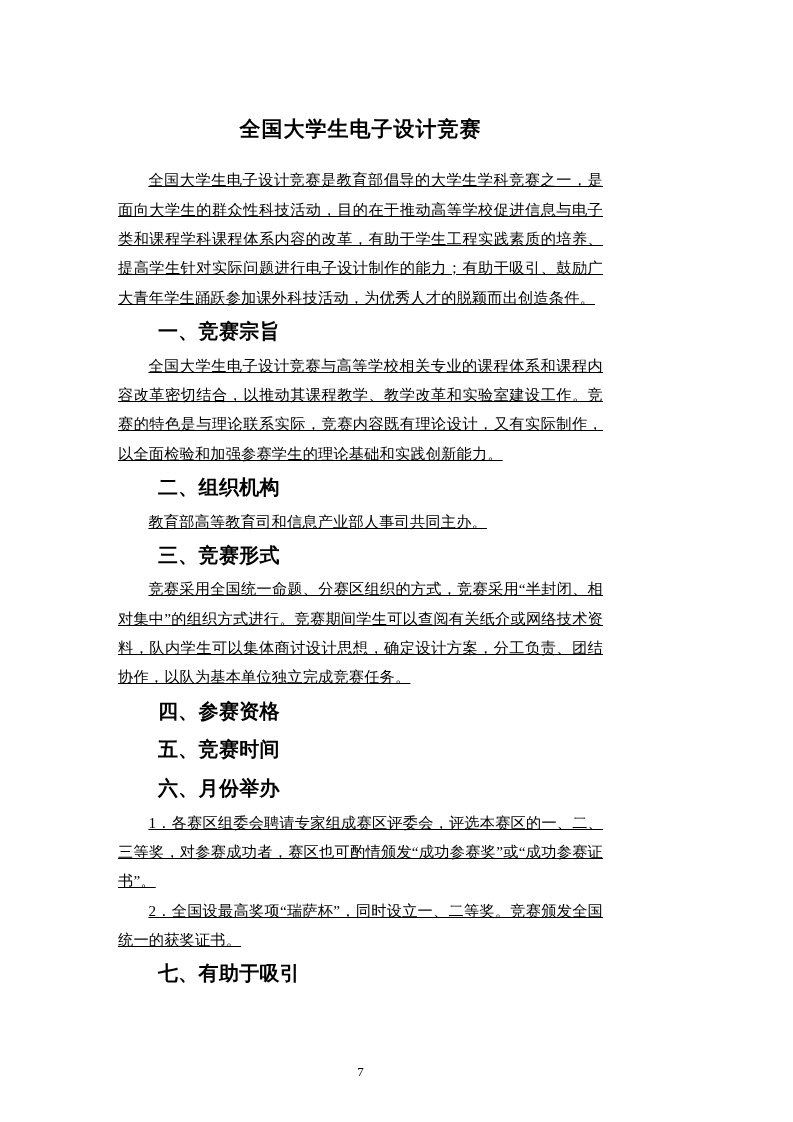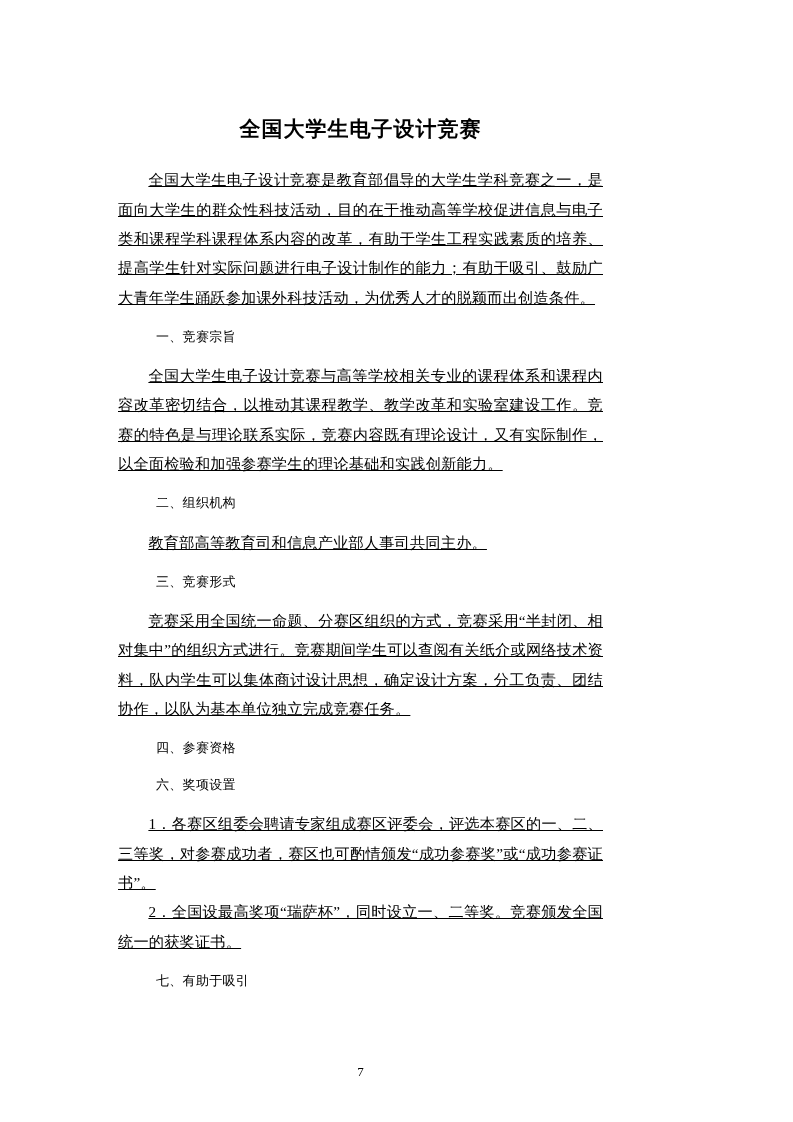--- a/index.html
+++ b/index.html
@@ -37,26 +37,26 @@
     font-size: 15.2px;
     line-height: 1.93;
     text-align: justify;
     text-justify: inter-ideograph;
     text-indent: 2em;
     margin: 0;
     letter-spacing: 0.2px;
     text-decoration: underline;
   }
   .heading {
-    font-size: 13px;
+    font-size: 20px;
     line-height: 1.93;
-    font-weight: normal;
+    font-weight: bold;
     font-family: "Liberation Sans", "DejaVu Sans", sans-serif;
     text-indent: 2em;
-    margin: 12px;
+    margin: 0;
     letter-spacing: 0.3px;
   }
   .page-number {
     position: absolute;
     bottom: 42px;
     left: 0;
     width: 100%;
     text-align: center;
     font-size: 13px;
     font-family: "Liberation Serif", "DejaVu Serif", serif;
@@ -69,19 +69,20 @@
   <h1 class="doc-title">全国大学生电子设计竞赛</h1>
   <div id="body-content">
       <p class="para">全国大学生电子设计竞赛是教育部倡导的大学生学科竞赛之一，是面向大学生的群众性科技活动，目的在于推动高等学校促进信息与电子类和课程学科课程体系内容的改革，有助于学生工程实践素质的培养、提高学生针对实际问题进行电子设计制作的能力；有助于吸引、鼓励广大青年学生踊跃参加课外科技活动，为优秀人才的脱颖而出创造条件。</p>
       <p class="heading">一、竞赛宗旨</p>
       <p class="para">全国大学生电子设计竞赛与高等学校相关专业的课程体系和课程内容改革密切结合，以推动其课程教学、教学改革和实验室建设工作。竞赛的特色是与理论联系实际，竞赛内容既有理论设计，又有实际制作，以全面检验和加强参赛学生的理论基础和实践创新能力。</p>
       <p class="heading">二、组织机构</p>
       <p class="para">教育部高等教育司和信息产业部人事司共同主办。</p>
       <p class="heading">三、竞赛形式</p>
       <p class="para">竞赛采用全国统一命题、分赛区组织的方式，竞赛采用“半封闭、相对集中”的组织方式进行。竞赛期间学生可以查阅有关纸介或网络技术资料，队内学生可以集体商讨设计思想，确定设计方案，分工负责、团结协作，以队为基本单位独立完成竞赛任务。</p>
       <p class="heading">四、参赛资格</p>
-      <p class="heading">六、奖项设置</p>
+      <p class="heading">五、竞赛时间</p>
+      <p class="heading">六、月份举办</p>
       <p class="para">1．各赛区组委会聘请专家组成赛区评委会，评选本赛区的一、二、三等奖，对参赛成功者，赛区也可酌情颁发“成功参赛奖”或“成功参赛证书”。</p>
       <p class="para">2．全国设最高奖项“瑞萨杯”，同时设立一、二等奖。竞赛颁发全国统一的获奖证书。</p>
       <p class="heading">七、有助于吸引</p>
     </div>
   <div class="page-number">7</div>
 </div>
 
 </body></html>

